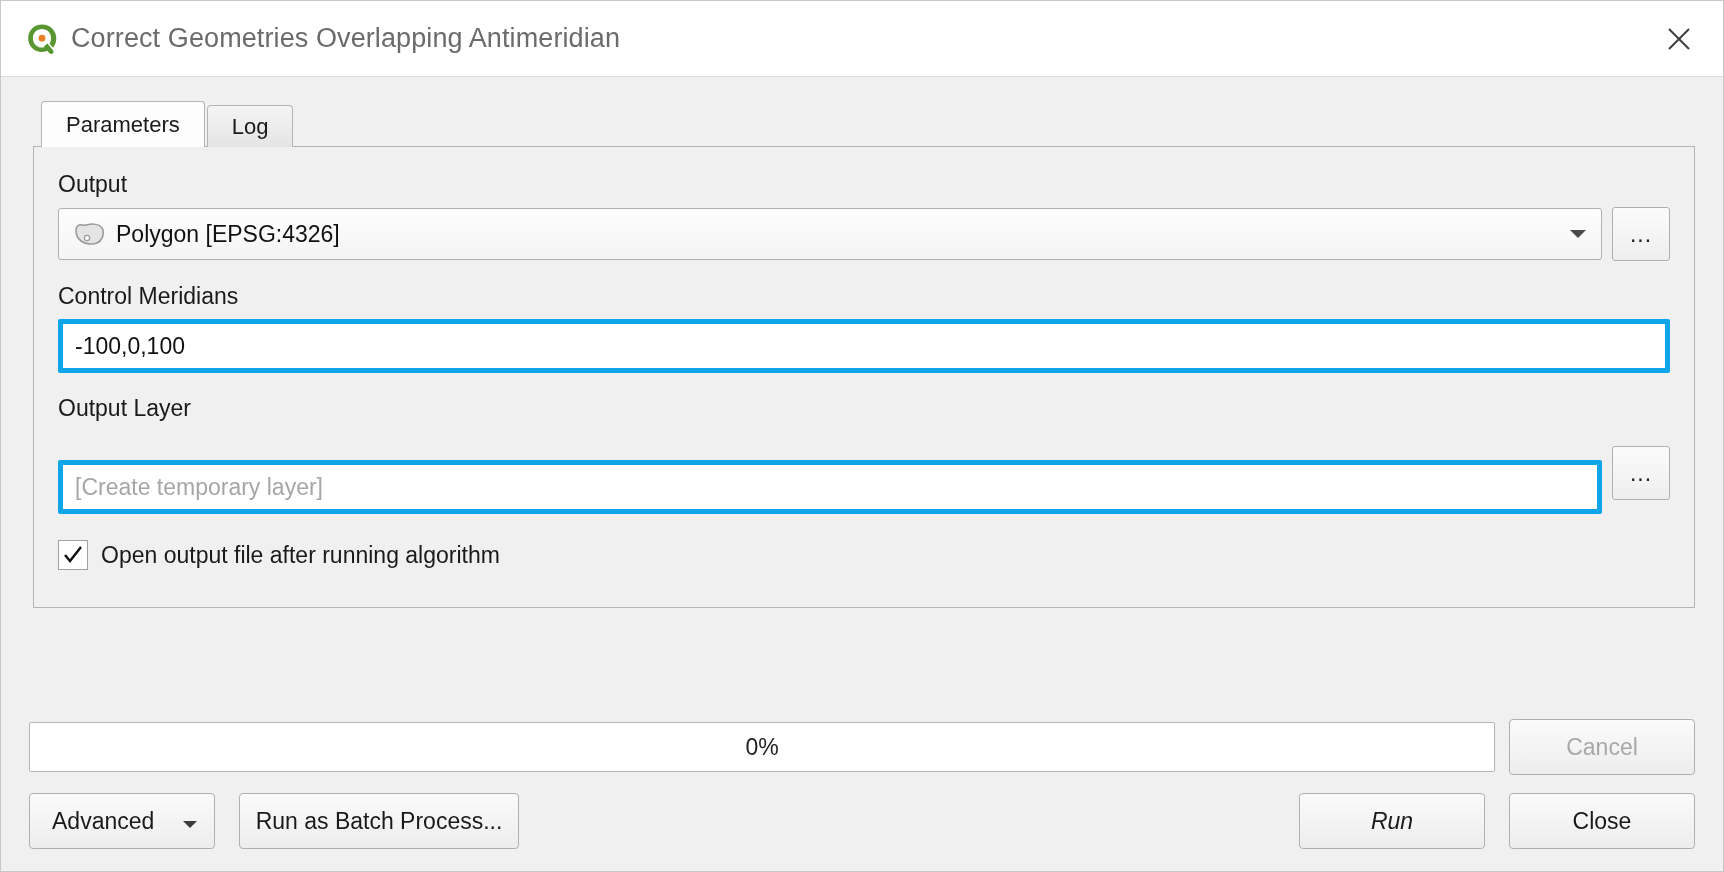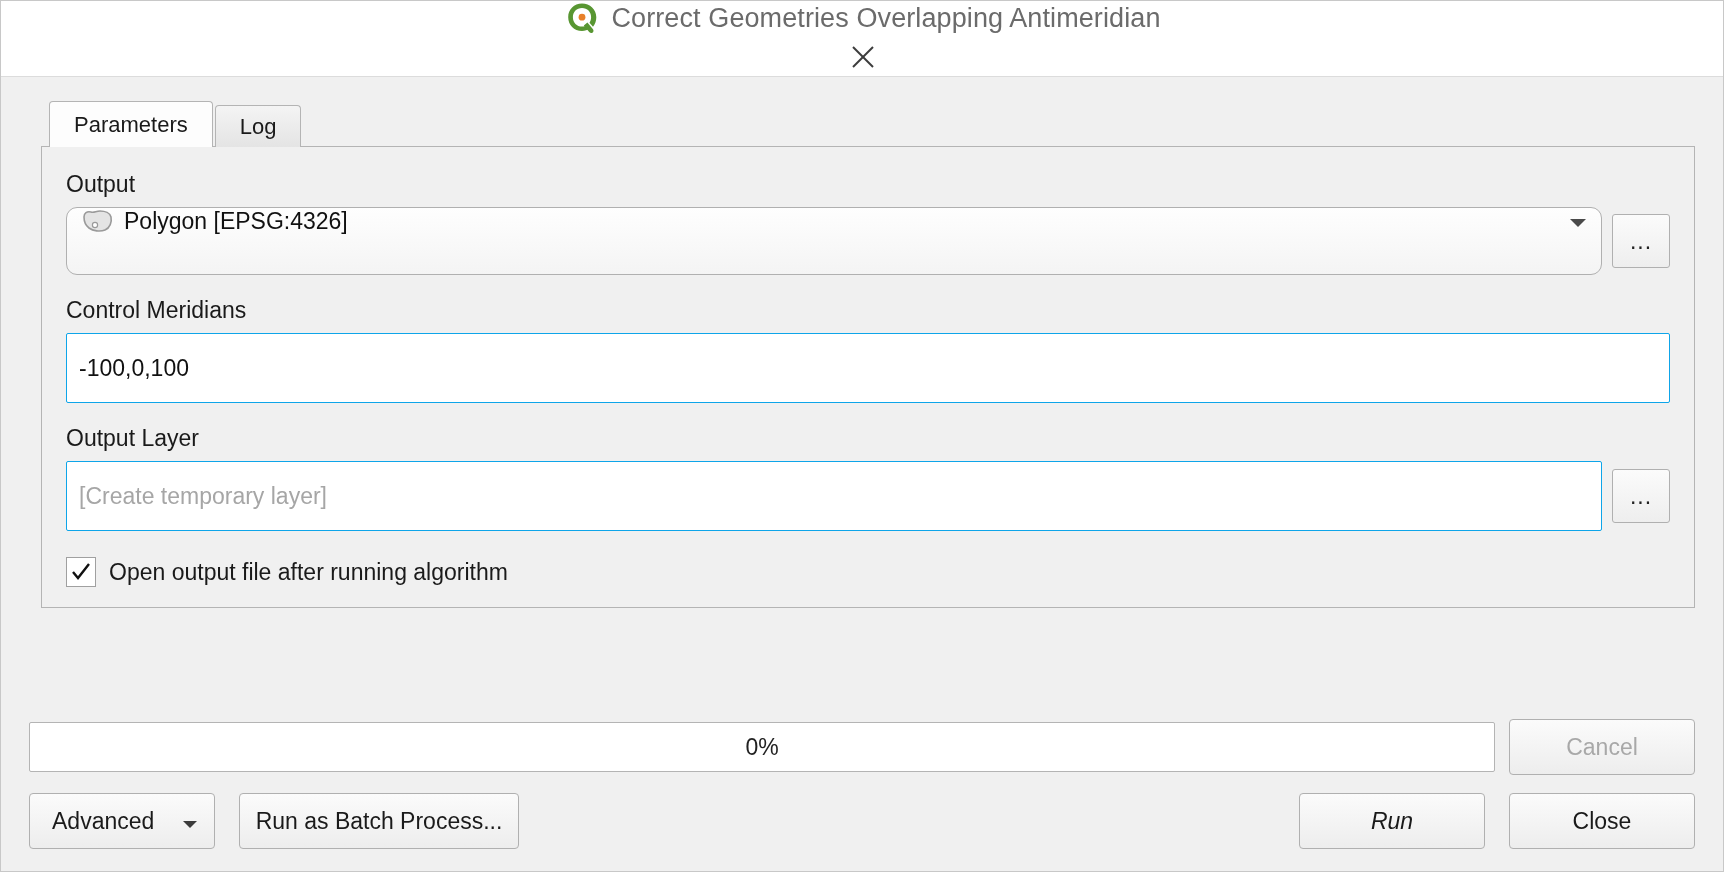--- a/index.html
+++ b/index.html
@@ -21,21 +21,20 @@
 
   
   .titlebar {
     height: 76px;
     min-height: 76px;
     background: #ffffff;
     border-bottom: 1px solid #dcdcdc;
     display: flex;
     align-items: center;
     padding: 0 22px 0 24px;
-    flex-direction: column;
   }
   .title-left {
     display: flex;
     align-items: center;
     gap: 12px;
     flex: 1;
     min-width: 0;
   }
   .qgis-icon {
     width: 34px; height: 34px;
@@ -55,21 +54,21 @@
     justify-content: center;
     cursor: pointer;
     flex: 0 0 44px;
   }
 
   
   .body {
     flex: 1;
     display: flex;
     flex-direction: column;
-    padding: 26px 28px 0 40px;
+    padding: 26px 28px 0 32px;
   }
 
   
   .tabbar {
     display: flex;
     align-items: flex-end;
     height: 44px;
     margin-left: 8px;
     position: relative;
     z-index: 3;
@@ -111,26 +110,26 @@
     margin-bottom: 9px;
     margin-top: 2px;
   }
   .field-label.spaced { margin-top: 22px; }
 
   .row { display: flex; align-items: center; gap: 10px; }
 
   
   .combo {
     flex: 1;
-    height: 68px;
+    height: 52px;
     background: linear-gradient(180deg,#fefefe 0%,#f4f4f4 100%);
     border: 1px solid #b0b0b0;
-    border-radius: 11px;
-    display: flex;
-    align-items: flex-start;
+    border-radius: 3px;
+    display: flex;
+    align-items: center;
     padding: 0 8px 0 14px;
     cursor: pointer;
     min-width: 0;
   }
   .combo-layer-icon {
     width: 34px; height: 26px;
     flex: 0 0 34px;
     margin-right: 9px;
   }
   .combo-text {
@@ -144,33 +143,33 @@
     width: 30px; height: 30px;
     flex: 0 0 30px;
     display: flex;
     align-items: center;
     justify-content: center;
   }
 
   
   .textinput {
     flex: 1;
-    height: 70px;
-    background: #ffffff;
-    border: 1px solid #0ea5e9;
+    height: 54px;
+    background: #ffffff;
+    border: 5px solid #0ea5e9;
     border-radius: 2px;
     display: flex;
     align-items: center;
     padding: 0 12px;
     font-size: 23px;
     color: #111;
     min-width: 0;
     cursor: text;
   }
-  .textinput.placeholder { color: #a6a6a6; }
+  .textinput.placeholder { color: #a6a6a6; margin-top: 29px; }
 
   
   .dots-btn {
     width: 58px; height: 54px;
     flex: 0 0 58px;
     background: linear-gradient(180deg,#fbfbfb 0%,#eeeeee 100%);
     border: 1px solid #b0b0b0;
     border-radius: 3px;
     display: flex;
     align-items: flex-end;

